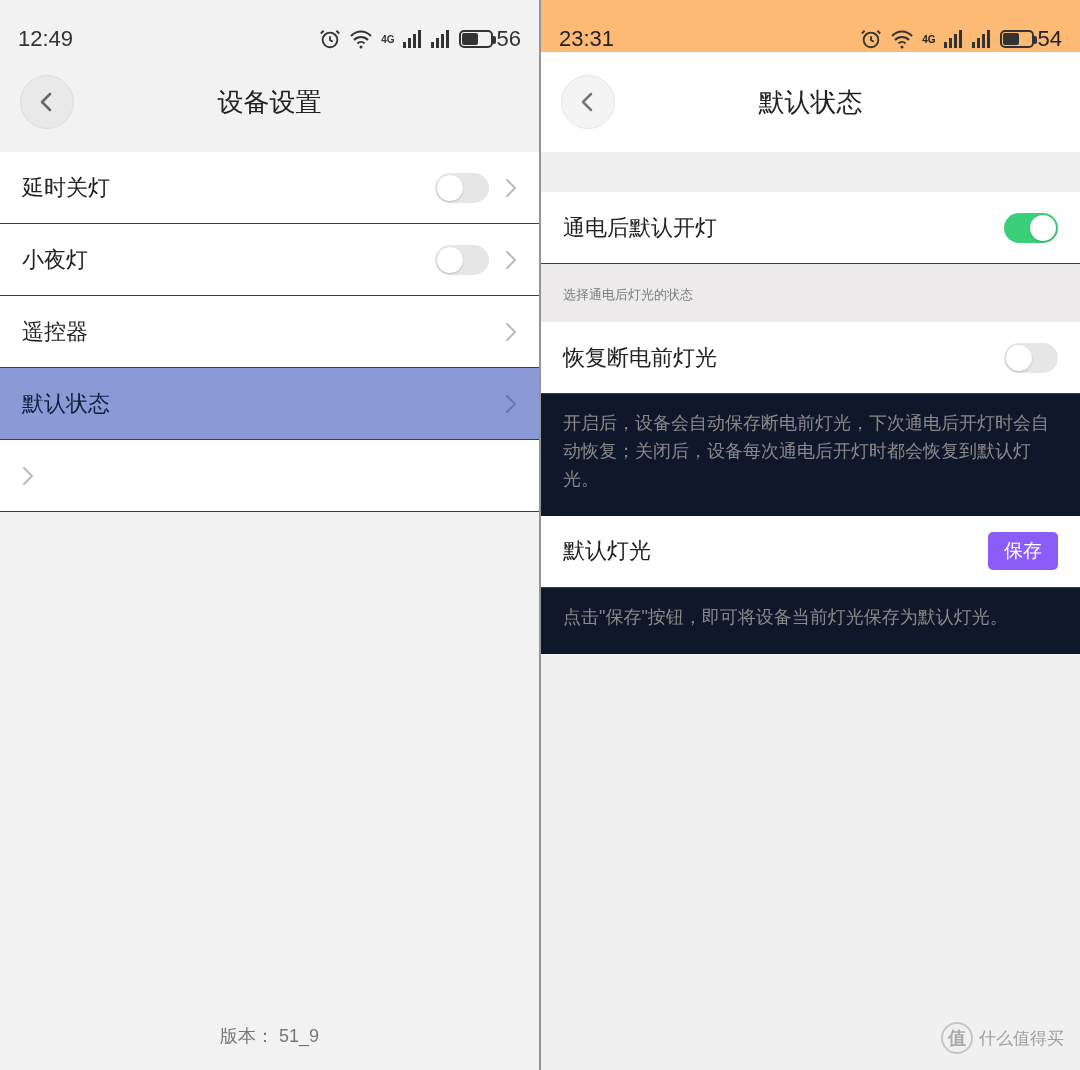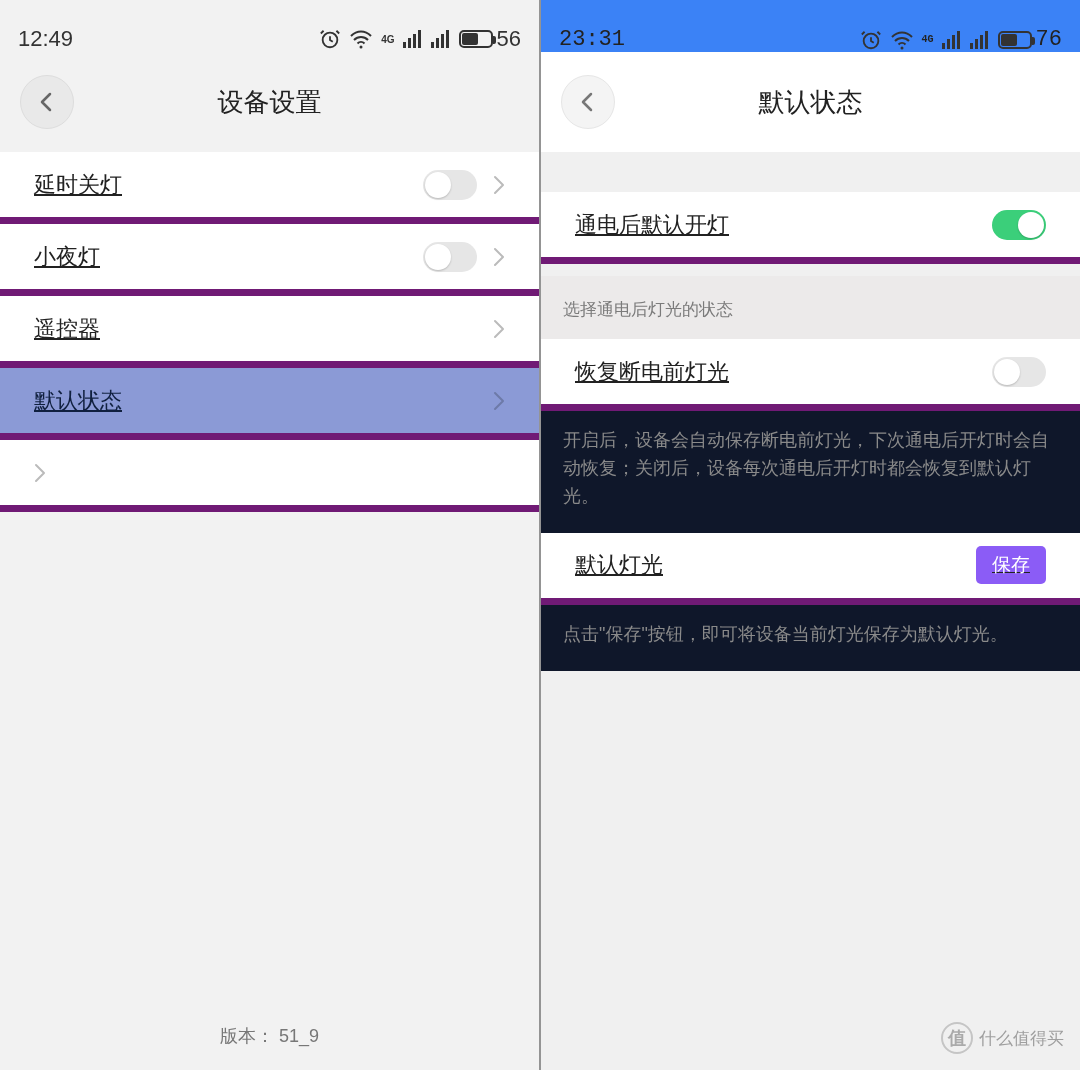--- a/index.html
+++ b/index.html
@@ -25,21 +25,21 @@
   
   .statusbar {
     height: 52px;
     display: flex;
     align-items: flex-end;
     justify-content: space-between;
     padding: 0 18px;
     font-size: 22px;
     color: #333;
   }
-  .phone.right .statusbar { background: #3b82f6; color:#222;font-family:Liberation Mono, monospace; }
+  .phone.right .statusbar { background: #fdba74; color:#222; }
   .status-icons { display: flex; align-items: center; gap: 8px; }
   .status-icons svg { display: block; }
   .battery { display:flex; align-items:center; gap:4px; }
   .battery-shell {
     width: 34px; height: 18px; border: 2px solid #333; border-radius: 5px;
     position: relative;
   }
   .battery-shell::after {
     content:""; position:absolute; right:-5px; top:4px; width:3px; height:8px;
     background:#333; border-radius:0 2px 2px 0;
@@ -62,27 +62,26 @@
     display:flex; align-items:center; justify-content:center;
     cursor:pointer;
   }
   .phone.right .back-btn { background:#f4f4f4; border-color:#e6e6e6; }
   
   .list { width:100%; }
   .row {
     background:#fff;
     height:72px;
     display:flex; align-items:center;
-    padding:0 34px;
-    border-bottom:7px solid #701a75;
+    padding:0 22px;
+    border-bottom:1px solid #701a75;
     font-size:22px;
     color:#222;
     cursor:pointer;
     position:relative;
-    text-decoration:underline;
   }
   .row.pressed { background:#8b9ad6; color:#10203f; }
   .row.pressed .chev path { stroke:#6d7aa8; }
   .row-label { flex:1; }
   .row-controls { display:flex; align-items:center; gap:16px; }
   .chev { display:block; }
   .toggle {
     width:54px; height:30px; border-radius:15px; background:#e6e6e6;
     position:relative; cursor:pointer;
   }
@@ -94,23 +93,22 @@
   .toggle.on { background:#3bcf7a; }
   .toggle.on .knob { left:26px; }
   .version {
     position:absolute; bottom:22px; left:0; right:0;
     text-align:center; font-size:18px; color:#777;
   }
   
   .phone.right { background:#f0f0f0; }
   .phone.right .list-top-gap { height:40px; background:#f0f0f0; }
   .section-header {
-    background:#eceaea; color:#7b7b7b; font-size:17px;
+    background:#eceaea; color:#7b7b7b; font-size:13px;
     padding:22px 22px 18px;
-    margin-top:12px;
   }
   .explain {
     background:#0f172a; color:#8a8a8a; font-size:18px; line-height:1.55;
     padding:16px 22px 22px;
   }
   .save-btn {
     background:#8b5cf6; color:#fff; font-size:19px;
     padding:6px 16px; border-radius:5px; border:none; cursor:pointer;
   }
   
@@ -248,21 +246,21 @@
       <svg width="20" height="18" viewBox="0 0 20 18">
           <rect x="0" y="12" width="3" height="6" fill="#333"></rect>
           <rect x="5" y="8" width="3" height="10" fill="#333"></rect>
           <rect x="10" y="4" width="3" height="14" fill="#333"></rect>
           <rect x="15" y="0" width="3" height="18" fill="#333"></rect>
         </svg>
       <div class="battery">
         <div class="battery-shell">
             <div class="battery-fill" style="width:54%"></div>
           </div>
-        <span>76</span>
+        <span>54</span>
       </div>
     </div>
   </div>
 
   <div class="navhdr">
     <div class="back-btn">
       <svg width="18" height="22" viewBox="0 0 18 22" fill="none" stroke="#777" stroke-width="2.5" stroke-linecap="round" stroke-linejoin="round">
           <path d="M12 3l-8 8 8 8"></path>
         </svg>
     </div>

